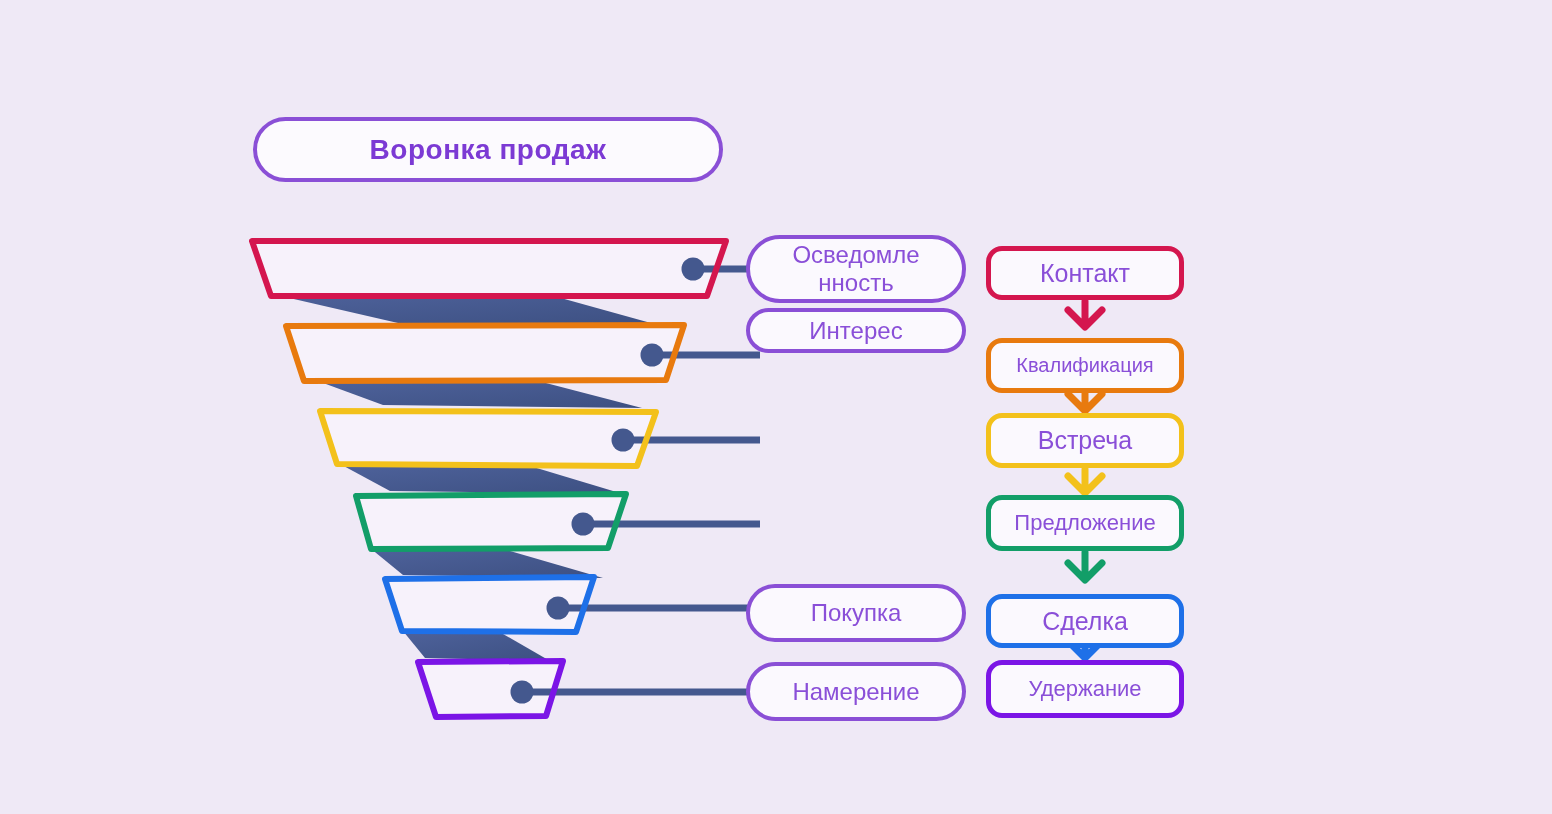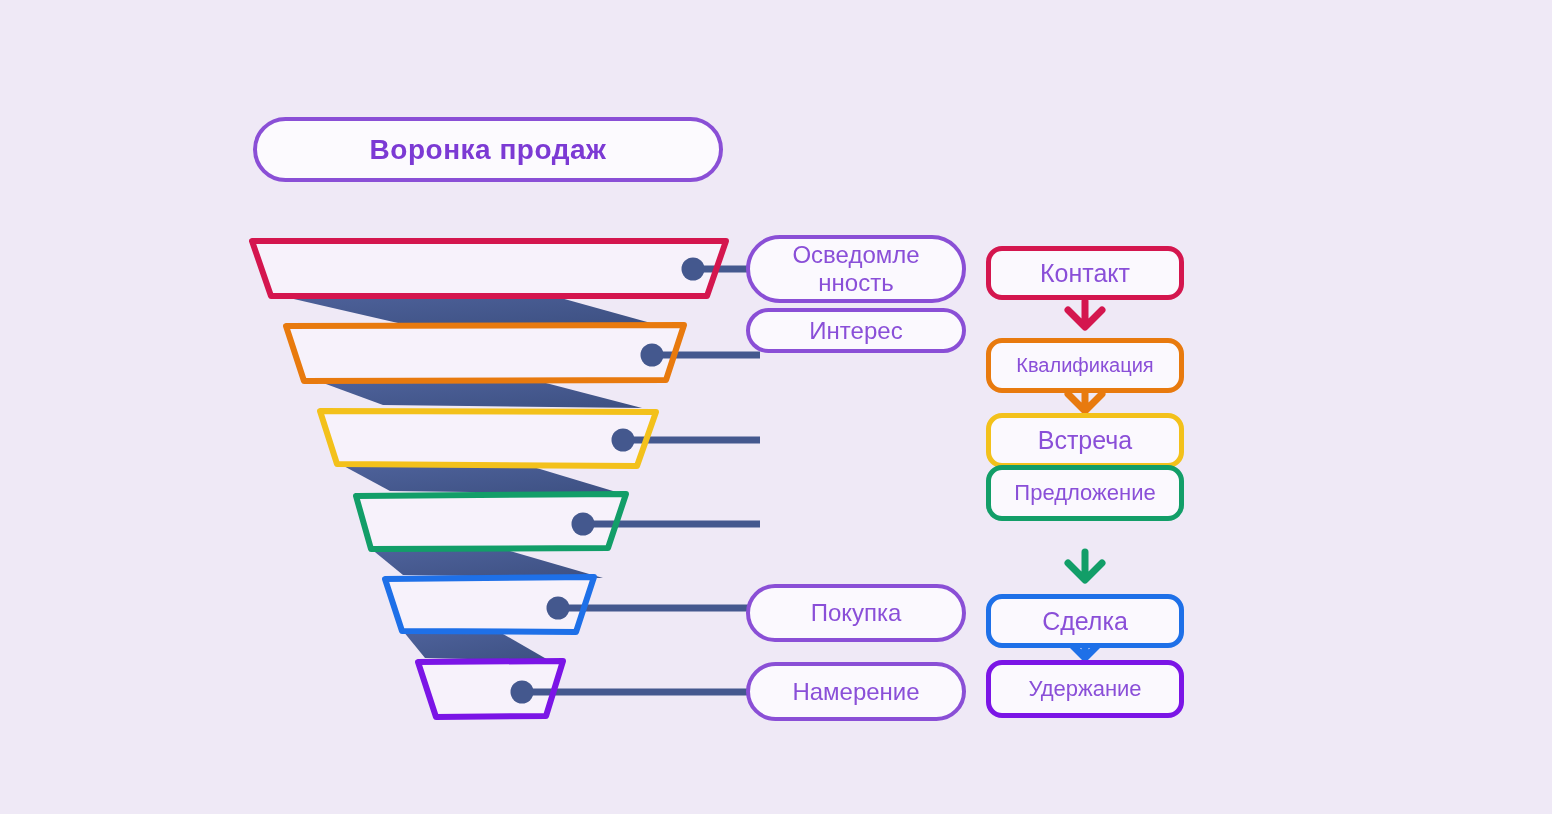--- a/index.html
+++ b/index.html
@@ -42,21 +42,21 @@
     position:absolute;left:986px;width:198px;border:5px solid #888;
     border-radius:16px;background:#fbf9fe;display:flex;align-items:center;
     justify-content:center;box-sizing:border-box;text-align:center;
   }
   .box-text{color:#8a4fd8;font-size:25px;font-weight:500;}
   .stage-box.small-text .box-text{font-size:20px;}
   .stage-box.mid-text .box-text{font-size:22px;}
   .stage-box.r1{top:246px;height:54px;}
   .stage-box.r2{top:329px;height:55px;margin-top:9px;}
   .stage-box.r3{top:413px;height:55px;}
-  .stage-box.r4{top:465px;height:56px;}
+  .stage-box.r4{top:495px;height:56px;}
   .stage-box.r5{top:582px;height:54px;}
   .stage-box.r6{top:660px;height:58px;}
 </style>
 </head>
 <body>
 
 <div class="canvas">
 
   <div class="title-pill" id="title-funnel">
     <span class="title-text">Воронка продаж</span>

